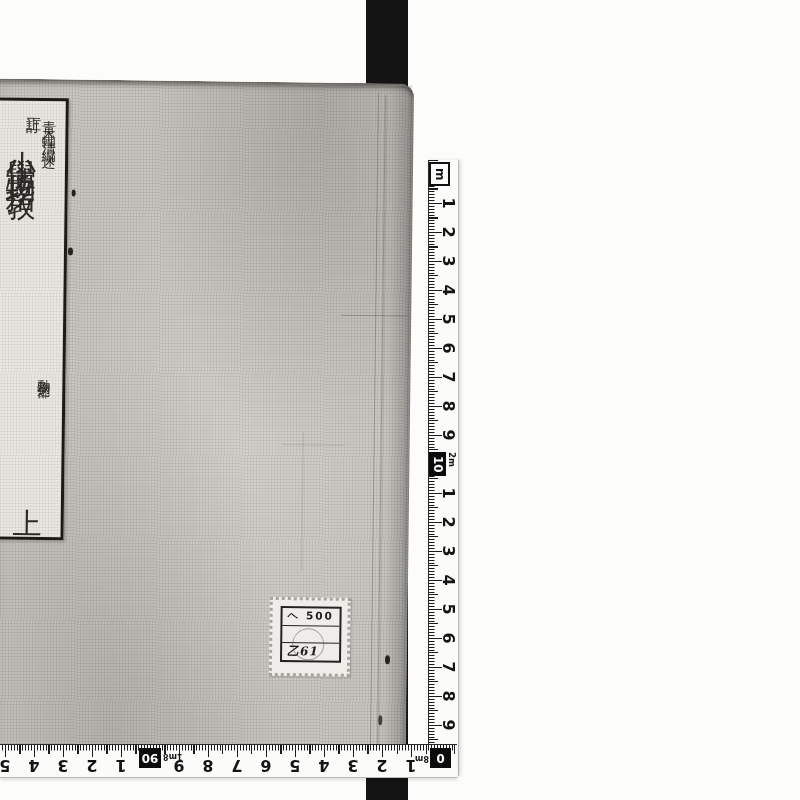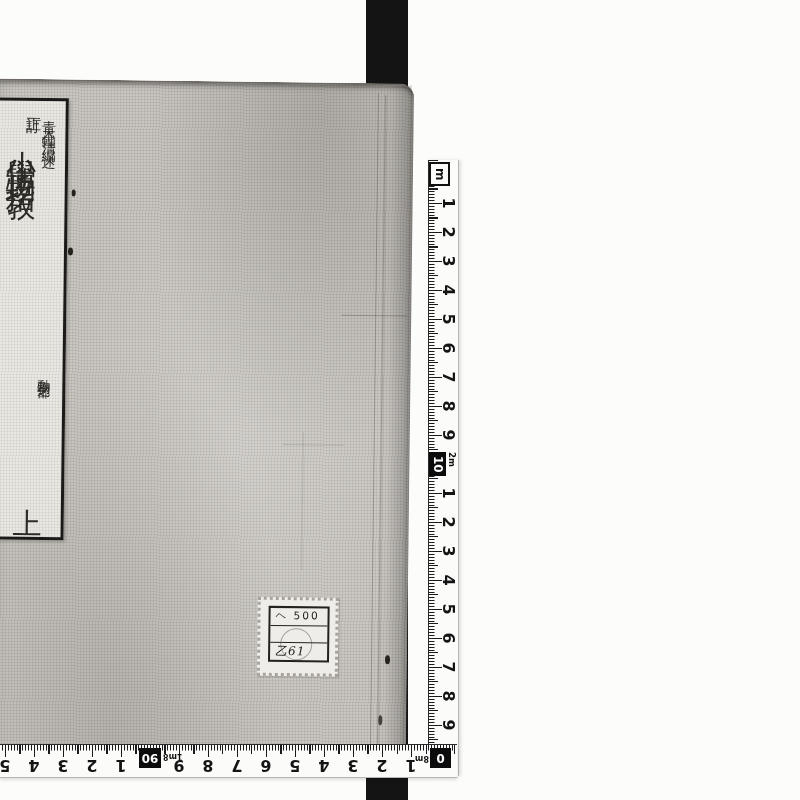--- a/index.html
+++ b/index.html
@@ -45,22 +45,22 @@
     border:3px solid #1c1a18;box-shadow:2px 2px 3px rgba(0,0,0,.18);}
   .v-text{writing-mode:vertical-rl;text-orientation:upright;color:#2c2a27;
     font-family:"DejaVu Serif","DejaVu Sans",serif;position:absolute;}
   .revision{left:10px;top:5px;width:40px;height:24px;font-size:15px;line-height:18px;}
   .booktitle{left:7px;top:26px;width:44px;height:345px;font-size:30px;letter-spacing:8px;line-height:44px;}
   .author{left:47px;top:8px;width:20px;height:245px;font-size:14px;letter-spacing:7px;line-height:20px;}
   .section{left:45px;top:268px;width:18px;height:80px;font-size:13px;letter-spacing:2px;line-height:18px;}
   .volume{left:25px;top:368px;width:32px;height:34px;font-size:29px;text-align:center;line-height:34px;}
 
   
-  .sticker{position:absolute;left:270px;top:513px;width:81px;height:79px;background:#efede9;
-    border:3px dotted #a8a49d;box-sizing:border-box;box-shadow:1px 1px 2px rgba(0,0,0,.2);}
+  .sticker{position:absolute;left:282px;top:513px;width:81px;height:79px;background:#efede9;
+    border:3px dotted #a8a49d;box-sizing:border-box;box-shadow:1px 1px 2px rgba(0,0,0,.2);font-weight:bold;}
   .sticker-box{position:absolute;left:8px;top:6px;width:61px;height:56px;border:2px solid #242220;
     box-sizing:border-box;display:flex;flex-direction:column;}
   .sticker-row{flex:1;border-bottom:1.5px solid #242220;display:flex;align-items:center;
     padding-left:5px;font-size:10.5px;color:#1f1d1b;letter-spacing:2px;}
   .sticker-row:last-child{border-bottom:none;}
   .sticker-row.hand{font-family:"DejaVu Serif",serif;font-style:italic;font-size:12px;letter-spacing:1px;}
   .stamp{position:absolute;left:20px;top:28px;width:30px;height:30px;border-radius:50%;
     border:1.5px solid rgba(75,72,68,.45);}
 
   

